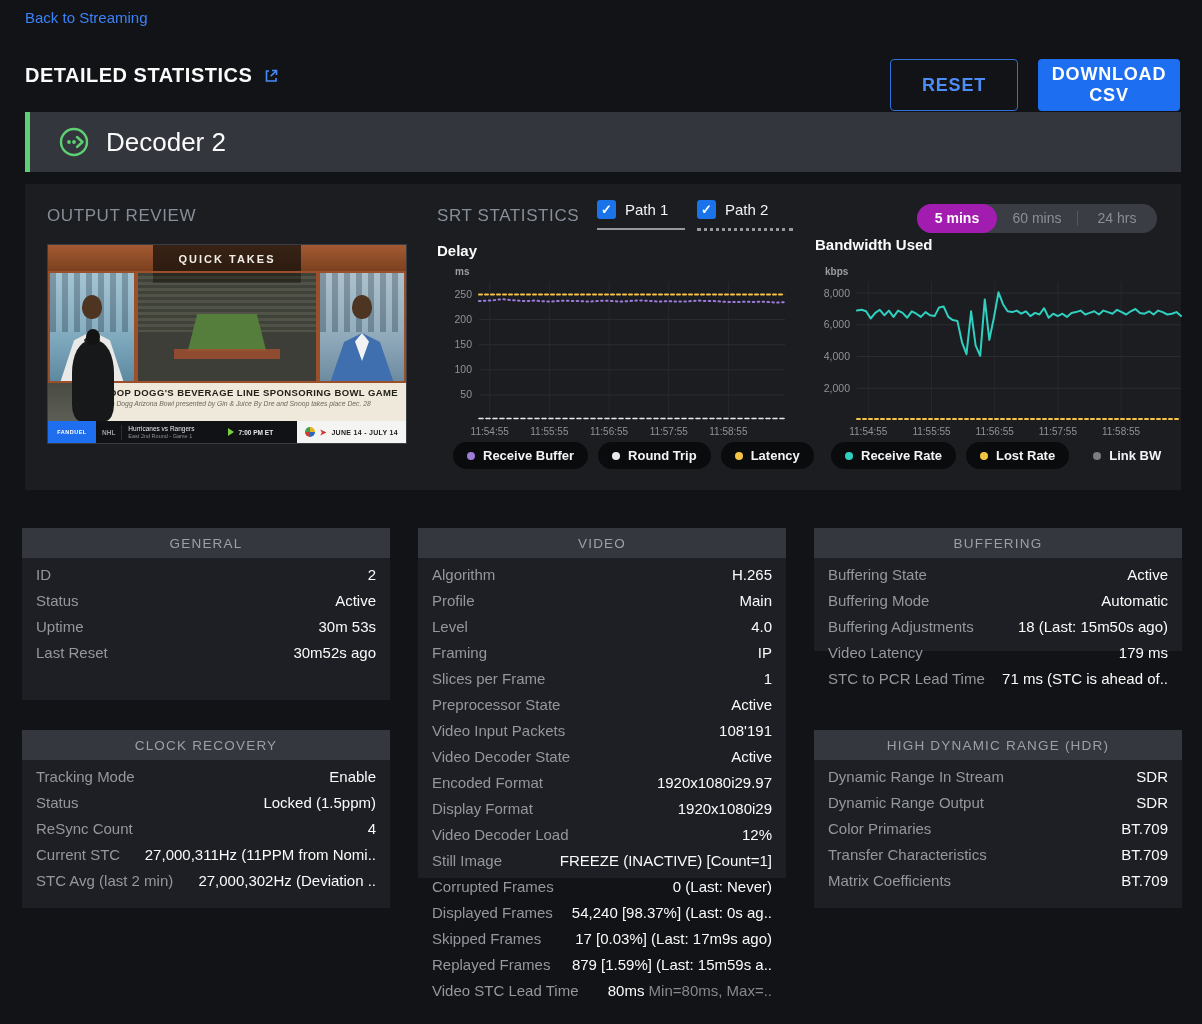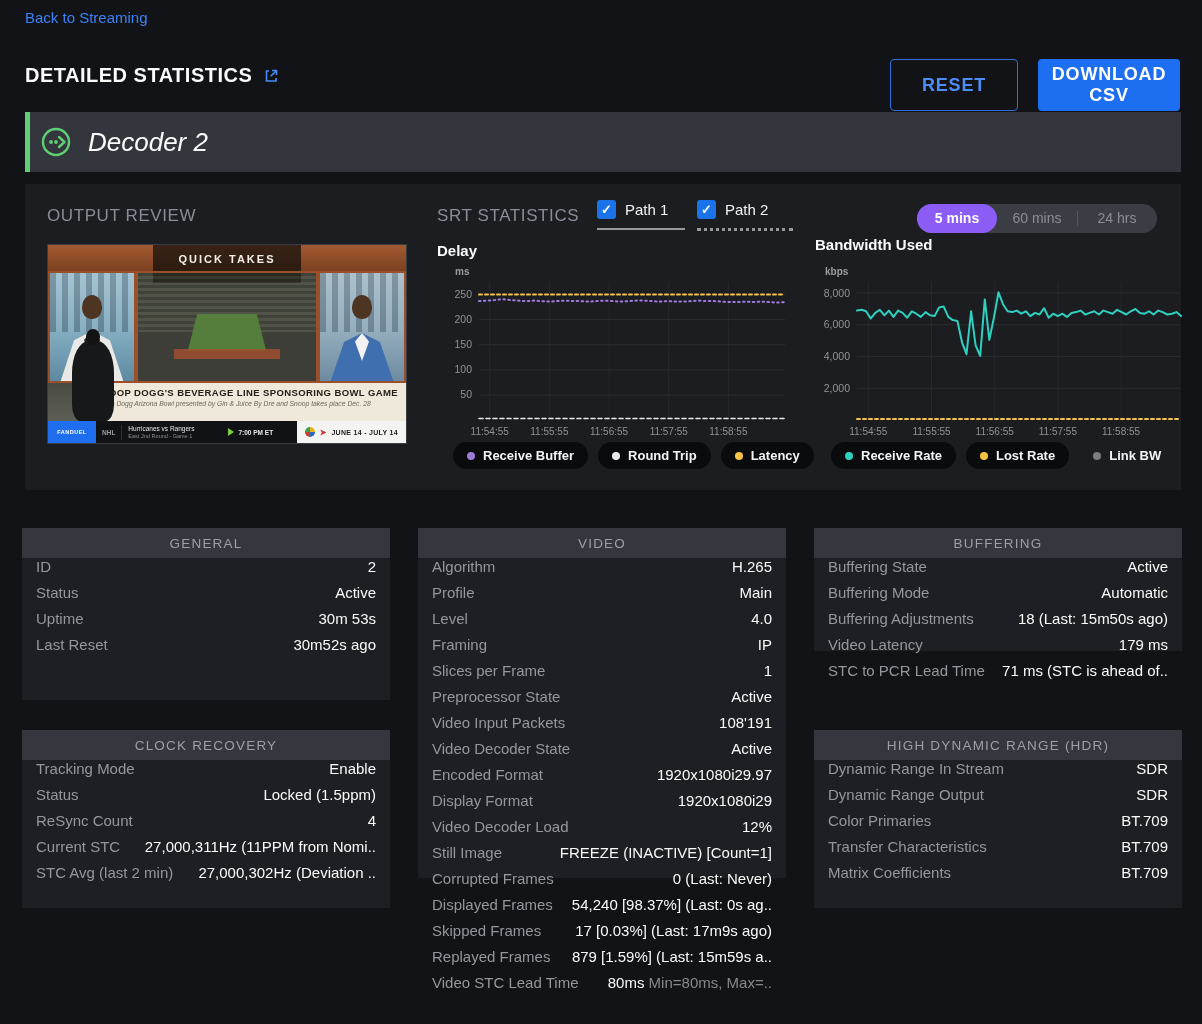--- a/index.html
+++ b/index.html
@@ -14,21 +14,21 @@
   
   .back-link { position:absolute; left:25px; top:9px; color:#3b82f6; font-size:15px; cursor:pointer; }
   .page-title-row { position:absolute; left:25px; top:64px; display:flex; align-items:center; gap:10px; }
   .page-title { font-size:20px; font-weight:bold; letter-spacing:.5px; color:#fbfbfc; }
   .btn { position:absolute; top:59px; height:52px; border-radius:4px; font-size:18px; font-weight:bold;
          letter-spacing:.8px; display:flex; align-items:center; justify-content:center; cursor:pointer; }
   .btn-reset { left:890px; width:128px; border:1px solid #2e6fd8; color:#4d8df7; background:transparent; }
   .btn-download { left:1038px; width:142px; background:#1d6ef0; color:#fff; border:none; }
   
   .decoder-banner { position:absolute; left:25px; top:112px; width:1156px; height:60px;
-    background:#33363c; border-left:5px solid #5ecf72; display:flex; align-items:center; gap:16px; padding-left:10px;font-style:italic; }
+    background:#33363c; border-left:5px solid #5ecf72; display:flex; align-items:center; gap:16px; padding-left:28px; }
   .decoder-title { font-size:26px; font-weight:500; color:#fbfbfc; }
   
   .main-card { position:absolute; left:25px; top:184px; width:1156px; height:306px; background:#1b1d21; }
   .section-heading { position:absolute; font-size:17px; color:#878e98; letter-spacing:.6px; }
   .thumb { position:absolute; left:22px; top:60px; width:360px; height:200px; background:#0c0d0f;
            border:1px solid #3a3d42; overflow:hidden; font-family:"Liberation Sans",sans-serif; }
   
   .thumb-banner { height:26px; background:linear-gradient(180deg,#a25a33,#7c401f); display:flex; align-items:center; justify-content:center; position:relative; }
   .thumb-banner .strip { background:rgba(20,16,12,.75); padding:16px 26px; }
   .thumb-banner .strip span { color:#f3efe8; font-size:11px; font-weight:bold; letter-spacing:2px; }
@@ -70,34 +70,34 @@
   .tk-promo span.txt { color:#1c1c1c; font-size:7px; font-weight:bold; letter-spacing:.3px; }
   
   .path-toggle { position:absolute; top:16px; display:flex; flex-direction:column; gap:9px; }
   .path-row { display:flex; align-items:center; gap:9px; cursor:pointer; }
   .checkbox { width:19px; height:19px; background:#1a73e8; border-radius:3px; color:#fff; font-size:13px; font-weight:bold; display:flex; align-items:center; justify-content:center; }
   .path-label { font-size:15px; color:#f2f3f5; }
   .underline-solid { width:88px; border-bottom:2px solid #96999e; }
   .underline-dotted { width:96px; border-bottom:3px dotted #96999e; }
   .range-toggle { position:absolute; left:892px; top:20px; width:240px; height:29px; background:#3a3d44; border-radius:15px; display:flex; align-items:center; }
   .range-opt { flex:1; text-align:center; font-size:14px; color:#8b8e94; cursor:pointer; height:100%; line-height:29px; border-radius:15px; position:relative; }
-  .range-opt.selected { background:#8b5cf6; color:#fff; font-weight:bold; }
+  .range-opt.selected { background:#a21caf; color:#fff; font-weight:bold; }
   .range-opt.divided::before { content:""; position:absolute; left:0; top:7px; bottom:7px; width:1px; background:#55585e; }
   .chart-title { position:absolute; font-size:15px; font-weight:bold; color:#fbfbfc; }
   .chart-unit { position:absolute; font-size:10px; font-weight:bold; color:#9a9da1; }
   .legend-row { position:absolute; display:flex; gap:10px; align-items:flex-start; }
   .legend-pill { display:inline-flex; align-items:center; gap:8px; background:#0a0b0d; border-radius:14px; padding:6px 14px; cursor:pointer; }
   .legend-pill.off { background:transparent; }
   .legend-dot { width:8px; height:8px; border-radius:50%; }
   .legend-txt { font-size:13px; font-weight:bold; color:#f4f4f5; }
   
   .panel { position:absolute; width:368px; background:#1d1f24; }
   .panel-header { height:30px; background:#34373d; color:#9ca0a6; font-size:13.5px; letter-spacing:1.2px;
                   display:flex; align-items:center; justify-content:center; }
-  .panel-body { }
+  .panel-body { padding-top:8px; }
   .stat-row { display:flex; justify-content:space-between; align-items:baseline; height:26px; padding:0 14px; white-space:nowrap; }
   .stat-label { color:#94979d; font-size:15px; flex-shrink:0; margin-right:10px; }
   .stat-value { color:#fafafa; font-size:15px; text-align:right; overflow:hidden; }
   .stat-suffix { color:#85888e; }
   svg text { font-family:"Liberation Sans",sans-serif; }
 </style>
 </head>
 <body>
 
 <a class="back-link">Back to Streaming</a>

